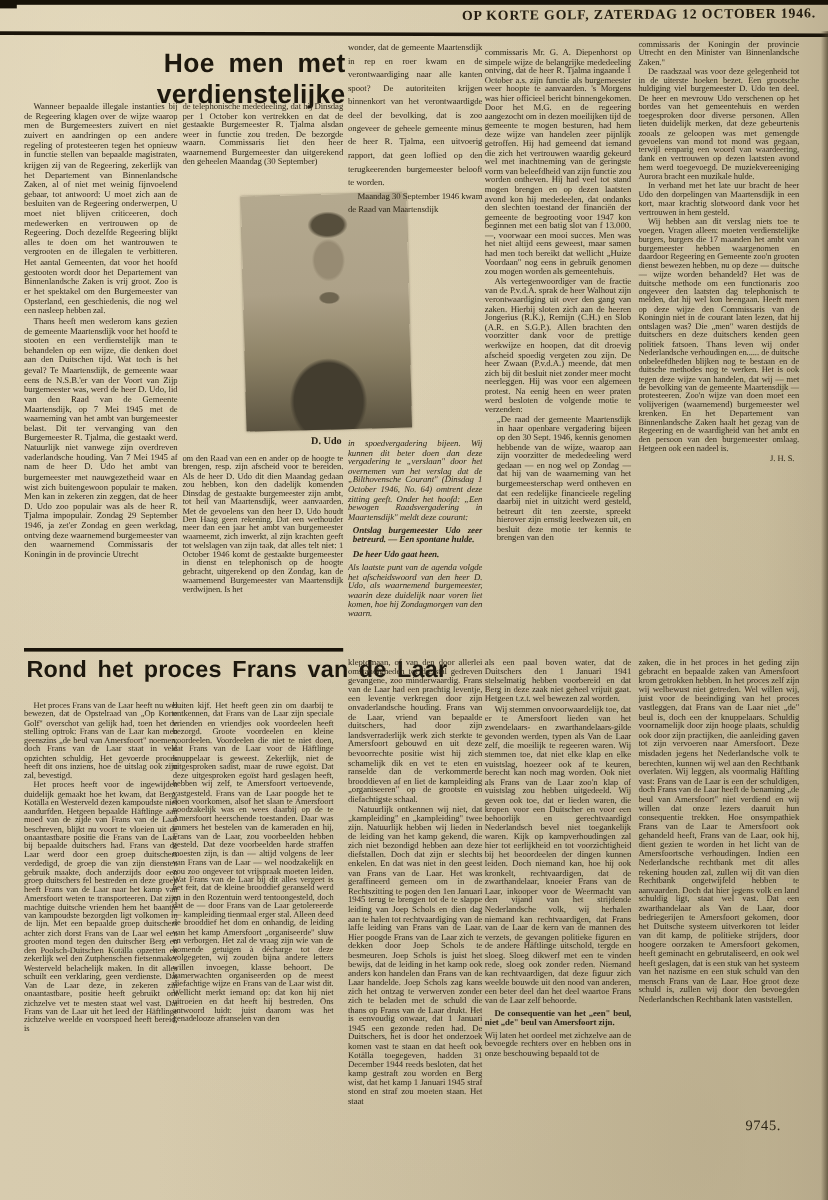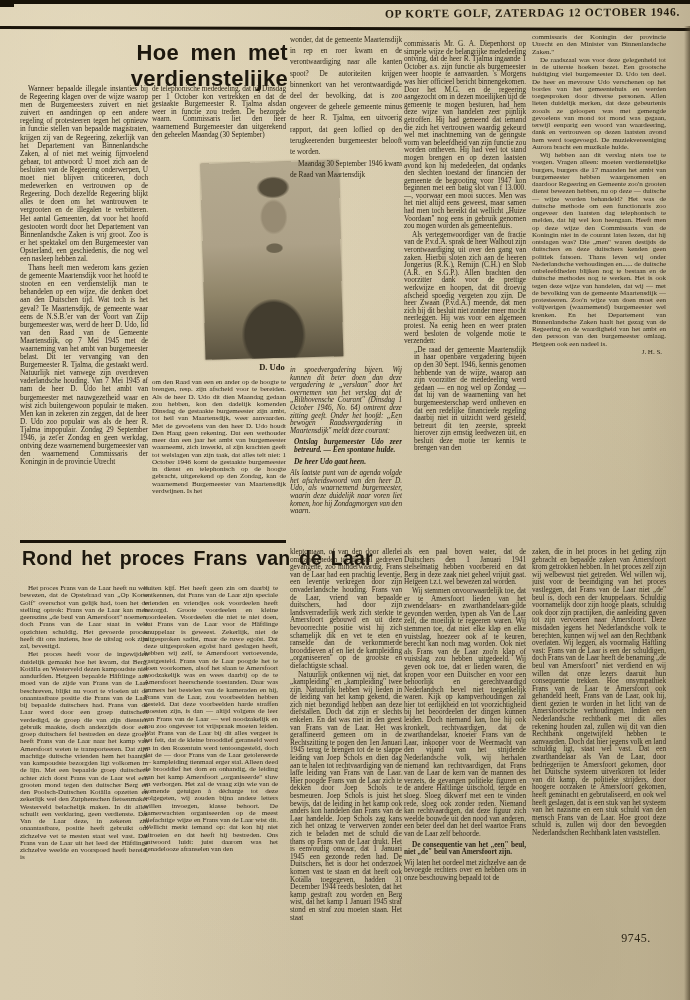--- a/index.html
+++ b/index.html
@@ -97,20 +97,21 @@
 
   <div class="col" style="left:404px;top:40px;width:122px;height:504px;">
     <p class="cont">commissaris Mr. G. A. Diepenhorst op simpele wijze de belangrijke mededeeling ontving, dat de heer R. Tjalma ingaande 1 October a.s. zijn functie als burgemeester weer hoopte te aanvaarden. 's Morgens was hier officieel bericht binnengekomen. Door het M.G. en de regeering aangezocht om in dezen moeilijken tijd de gemeente te mogen besturen, had hem deze wijze van handelen zeer pijnlijk getroffen. Hij had gemeend dat iemand die zich het vertrouwen waardig gekeurd wel met inachtneming van de geringste vorm van beleefdheid van zijn functie zou worden ontheven. Hij had veel tot stand mogen brengen en op dezen laatsten avond kon hij mededeelen, dat ondanks den slechten toestand der financiën der gemeente de begrooting voor 1947 kon beginnen met een batig slot van f 13.000.—, voorwaar een mooi succes. Men was het niet altijd eens geweest, maar samen had men toch bereikt dat wellicht „Huize Voordaan" nog eens in gebruik genomen zou mogen worden als gemeentehuis.</p>
     <p>Als vertegenwoordiger van de fractie van de P.v.d.A. sprak de heer Walhout zijn verontwaardiging uit over den gang van zaken. Hierbij sloten zich aan de heeren Jongerius (R.K.), Remijn (C.H.) en Slob (A.R. en S.G.P.). Allen brachten den voorzitter dank voor de prettige werkwijze en hoopen, dat dit droevig afscheid spoedig vergeten zou zijn. De heer Zwaan (P.v.d.A.) meende, dat men zich bij dit besluit niet zonder meer mocht neerleggen. Hij was voor een algemeen protest. Na eenig heen en weer praten werd besloten de volgende motie te verzenden:</p>
     <p class="q cont">„De raad der gemeente Maartensdijk in haar openbare vergadering bijeen op den 30 Sept. 1946, kennis genomen hebbende van de wijze, waarop aan zijn voorzitter de mededeeling werd gedaan — en nog wel op Zondag — dat hij van de waarneming van het burgemeesterschap werd ontheven en dat een redelijke financieele regeling daarbij niet in uitzicht werd gesteld, betreurt dit ten zeerste, spreekt hierover zijn ernstig leedwezen uit, en besluit deze motie ter kennis te brengen van den</p>
   </div>
 
   <div class="col tight" style="left:532px;top:34px;width:134px;height:505px;">
     <p class="cont">commissaris der Koningin der provincie Utrecht en den Minister van Binnenlandsche Zaken."</p>
     <p>De raadszaal was voor deze gelegenheid tot in de uiterste hoeken bezet. Een grootsche huldiging viel burgemeester D. Udo ten deel. De heer en mevrouw Udo verschenen op het bordes van het gemeentehuis en werden toegesproken door diverse personen. Allen lieten duidelijk merken, dat deze gebeurtenis zooals ze geloopen was met gemengde gevoelens van mond tot mond was gegaan, terwijl eenparig een woord van waardeering, dank en vertrouwen op dezen laatsten avond hem werd toegevoegd. De muziekvereeniging Aurora bracht een muzikale hulde.</p>
+    <p>In verband met het late uur bracht de heer Udo den dorpelingen van Maartensdijk in een kort, maar krachtig slotwoord dank voor het vertrouwen in hem gesteld.</p>
     <p>Wij hebben aan dit verslag niets toe te voegen. Vragen alleen: moeten verdienstelijke burgers, burgers die 17 maanden het ambt van burgemeester hebben waargenomen en daardoor Regeering en Gemeente zoo'n grooten dienst bewezen hebben, nu op deze — duitsche — wijze worden behandeld? Het was de duitsche methode om een functionaris zoo ongeveer den laatsten dag telephonisch te melden, dat hij wel kon heengaan. Heeft men op deze wijze den Commissaris van de Koningin niet in de courant laten lezen, dat hij ontslagen was? Die „men" waren destijds de duitschers en deze duitschers kenden geen politiek fatsoen. Thans leven wij onder Nederlandsche verhoudingen en...... de duitsche onbeleefdheden blijken nog te bestaan en de duitsche methodes nog te werken. Het is ook tegen deze wijze van handelen, dat wij — met de bevolking van de gemeente Maartensdijk — protesteeren. Zoo'n wijze van doen moet een volijverigen (waarnemend) burgemeester wel krenken. En het Departement van Binnenlandsche Zaken haalt het gezag van de Regeering en de waardigheid van het ambt en den persoon van den burgemeester omlaag. Hetgeen ook een nadeel is.</p>
     <p class="sig">J. H. S.</p>
   </div>
 
   <div class="rule-div"></div>
   <div class="hl2">Rond het proces Frans van de Laar</div>
 
   <div class="col tight" style="left:20px;top:585px;width:128px;height:402px;">
     <p>Het proces Frans van de Laar heeft nu wel bewezen, dat de Opstelraad van „Op Korte Golf" overschot van gelijk had, toen het de stelling optrok: Frans van de Laar kan men geenszins „de beul van Amersfoort" noemen, doch Frans van de Laar staat in vele opzichten schuldig. Het gevoerde proces heeft dit ons inziens, hoe de uitslag ook zijn zal, bevestigd.</p>
     <p>Het proces heeft voor de ingewijden duidelijk gemaakt hoe het kwam, dat Berg, Kotälla en Westerveld dezen kampoudste niet aandurfden. Hetgeen bepaalde Häftlinge aan moed van de zijde van Frans van de Laar beschreven, blijkt nu voort te vloeien uit de onaantastbare positie die Frans van de Laar bij bepaalde duitschers had. Frans van de Laar werd door een groep duitschers verdedigd, de groep die van zijn diensten gebruik maakte, doch anderzijds door een groep duitschers fel bestreden en deze groep heeft Frans van de Laar naar het kamp van Amersfoort weten te transporteeren. Dat zijn machtige duitsche vrienden hem het baantje van kampoudste bezorgden ligt volkomen in de lijn. Met een bepaalde groep duitschers achter zich dorst Frans van de Laar wel een grooten mond tegen den duitscher Berg en den Poolsch-Duitschen Kotälla opzetten en zekerlijk wel den Zutphenschen fietsenmaker Westerveld belachelijk maken. In dit alles schuilt een verklaring, geen verdienste. Dat Van de Laar deze, in zekeren zin onaantastbare, positie heeft gebruikt om zichzelve vet te mesten staat wel vast. Dat Frans van de Laar uit het leed der Häftlinge zichzelve weelde en voorspoed heeft bereid, is</p>

